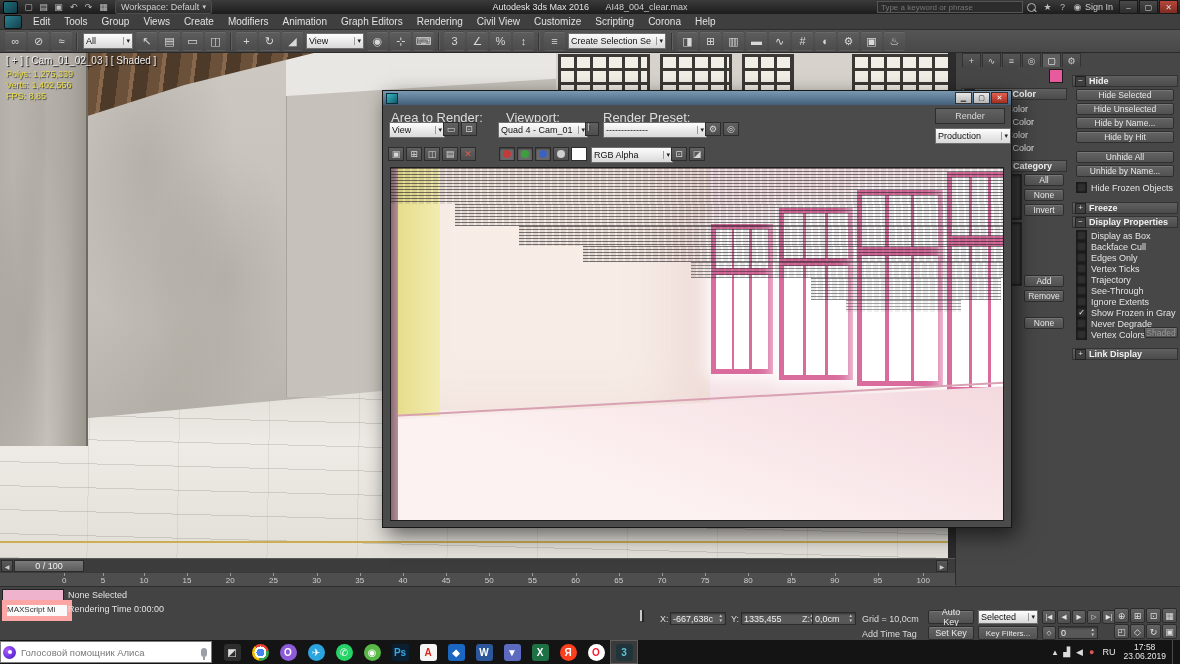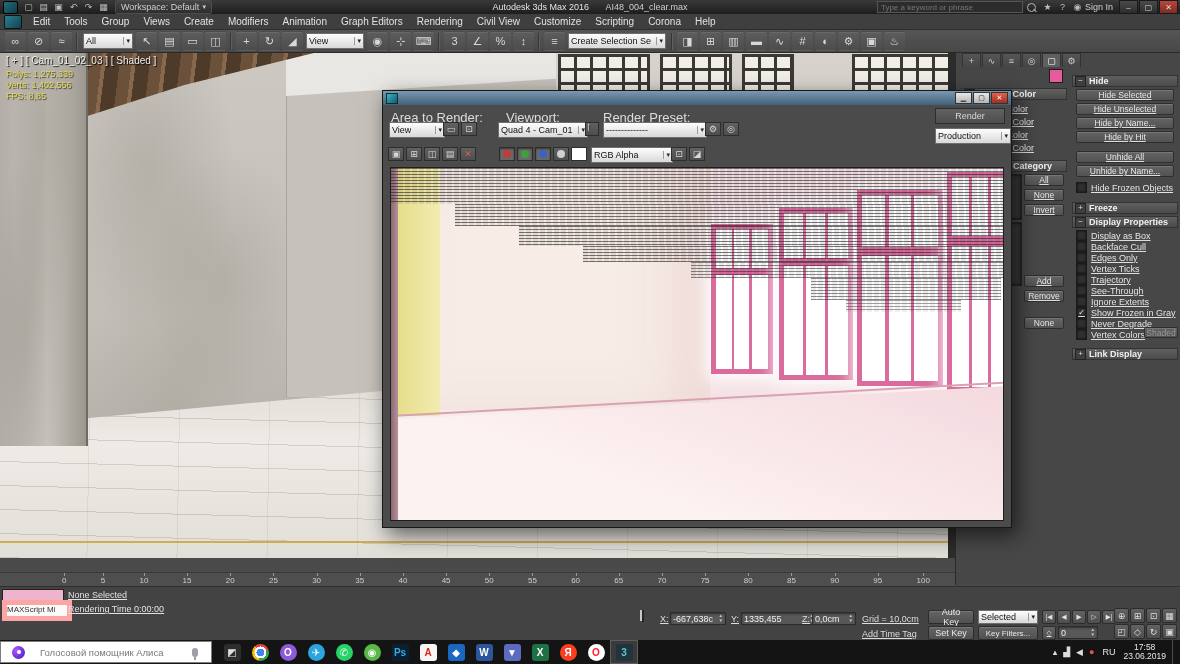--- a/index.html
+++ b/index.html
@@ -1,19 +1,19 @@
 <!DOCTYPE html>
 <html><head>
 <meta charset="utf-8">
 <style>
   html,body{margin:0;padding:0;background:#222;}
   #root{position:relative;width:1180px;height:664px;overflow:hidden;background:#4a4a4a;
         font-family:"Liberation Sans","DejaVu Sans",sans-serif;color:#ddd;font-size:10px;
         -webkit-font-smoothing:antialiased;}
-  .abs{position:absolute;text-decoration:underline;}
+  .abs{position:absolute;}
   
   #titlebar{position:absolute;left:0;top:0;width:1180px;height:14px;
     background:linear-gradient(180deg,#3a3a3a,#1d1d1d);display:flex;align-items:center;
     font-size:9px;color:#cfcfcf;z-index:20;}
   .tb-logo{width:13px;height:11px;margin:0 3px;background:linear-gradient(135deg,#1d6f7d,#123c46);
     border:1px solid #000;border-radius:2px;}
   .qat{display:flex;align-items:center;}
   .qat-ic{width:15px;height:12px;display:flex;align-items:center;justify-content:center;
     color:#bdbdbd;font-size:9px;cursor:default;}
   .ws{display:flex;align-items:center;gap:3px;padding:0 5px;height:12px;border:1px solid #4c4c4c;
@@ -189,21 +189,21 @@
     font-size:9px;color:#dedede;background:linear-gradient(180deg,#626262,#4e4e4e);
     border:1px solid #2c2c2c;border-radius:2px;box-sizing:border-box;}
   .msl-pink{position:absolute;left:2px;top:2px;width:60px;height:10px;background:#efb3cd;
     border:1px solid #222;}
   .msl-white{position:absolute;left:2px;top:13px;width:60px;height:11px;background:#fafafa;
     border:5px solid #fca5a5;color:#333;font-size:8px;overflow:hidden;white-space:nowrap;line-height:10px;}
   
   #taskbar{position:absolute;left:0;top:640px;width:1180px;height:24px;background:#141414;
     display:flex;align-items:center;z-index:40;}
   .search{width:212px;height:22px;background:#fff;border:1px solid #7d7d7d;display:flex;
-    align-items:center;gap:15px;padding:0 11px;box-sizing:border-box;flex:0 0 auto;}
+    align-items:center;gap:5px;padding:0 2px;box-sizing:border-box;flex:0 0 auto;}
   .alice{width:13px;height:13px;border-radius:50%;background:radial-gradient(circle at 35% 35%,#b15bff,#5a2bd0 70%);
     flex:0 0 auto;position:relative;}
   .alice::after{content:"";position:absolute;left:4.5px;top:4.5px;width:4px;height:4px;border-radius:50%;background:#fff;}
   .search-txt{color:#777;font-size:9.5px;white-space:nowrap;overflow:hidden;flex:1;}
   .micw{width:6px;height:9px;border-radius:3px;background:#9aa0a6;position:relative;flex:0 0 auto;margin-right:2px;}
   .micw::after{content:"";position:absolute;left:2px;top:9px;width:2px;height:3px;background:#9aa0a6;}
   .tb-icons{display:flex;align-items:center;margin-left:6px;}
   .tb-ic{width:28px;height:24px;display:flex;align-items:center;justify-content:center;}
   .tb-ic.active{background:#3a3a3a;box-shadow:inset 0 0 0 1px #5d5d5d;}
   .tb-glyph{width:17px;height:17px;display:flex;align-items:center;justify-content:center;
@@ -567,20 +567,25 @@
       <div class="strp" style="left:0;top:0;width:612px;height:36px;"></div>
       <div class="strp" style="left:64px;top:36px;width:548px;height:22px;"></div>
       <div class="strp" style="left:128px;top:58px;width:484px;height:20px;"></div>
       <div class="strp" style="left:192px;top:78px;width:420px;height:16px;"></div>
       <div class="strp" style="left:300px;top:94px;width:312px;height:16px;opacity:.85;"></div>
       <div class="strp" style="left:420px;top:110px;width:190px;height:22px;opacity:.85;"></div>
       <div class="strp" style="left:455px;top:132px;width:115px;height:12px;opacity:.7;"></div>
     </div>
   </section>
 
+  <div id="timeslider">
+    <span class="ts-btn" style="left:1px;">◀</span>
+    <span class="ts-handle">0 / 100</span>
+    <span class="ts-btn" style="left:936px;">▶</span>
+  </div>
   <div id="trackbar">
     <div class="ticks">
 
     <span class="tick">0</span>
         <span class="tick">5</span>
         <span class="tick">10</span>
         <span class="tick">15</span>
         <span class="tick">20</span>
         <span class="tick">25</span>
         <span class="tick">30</span>

